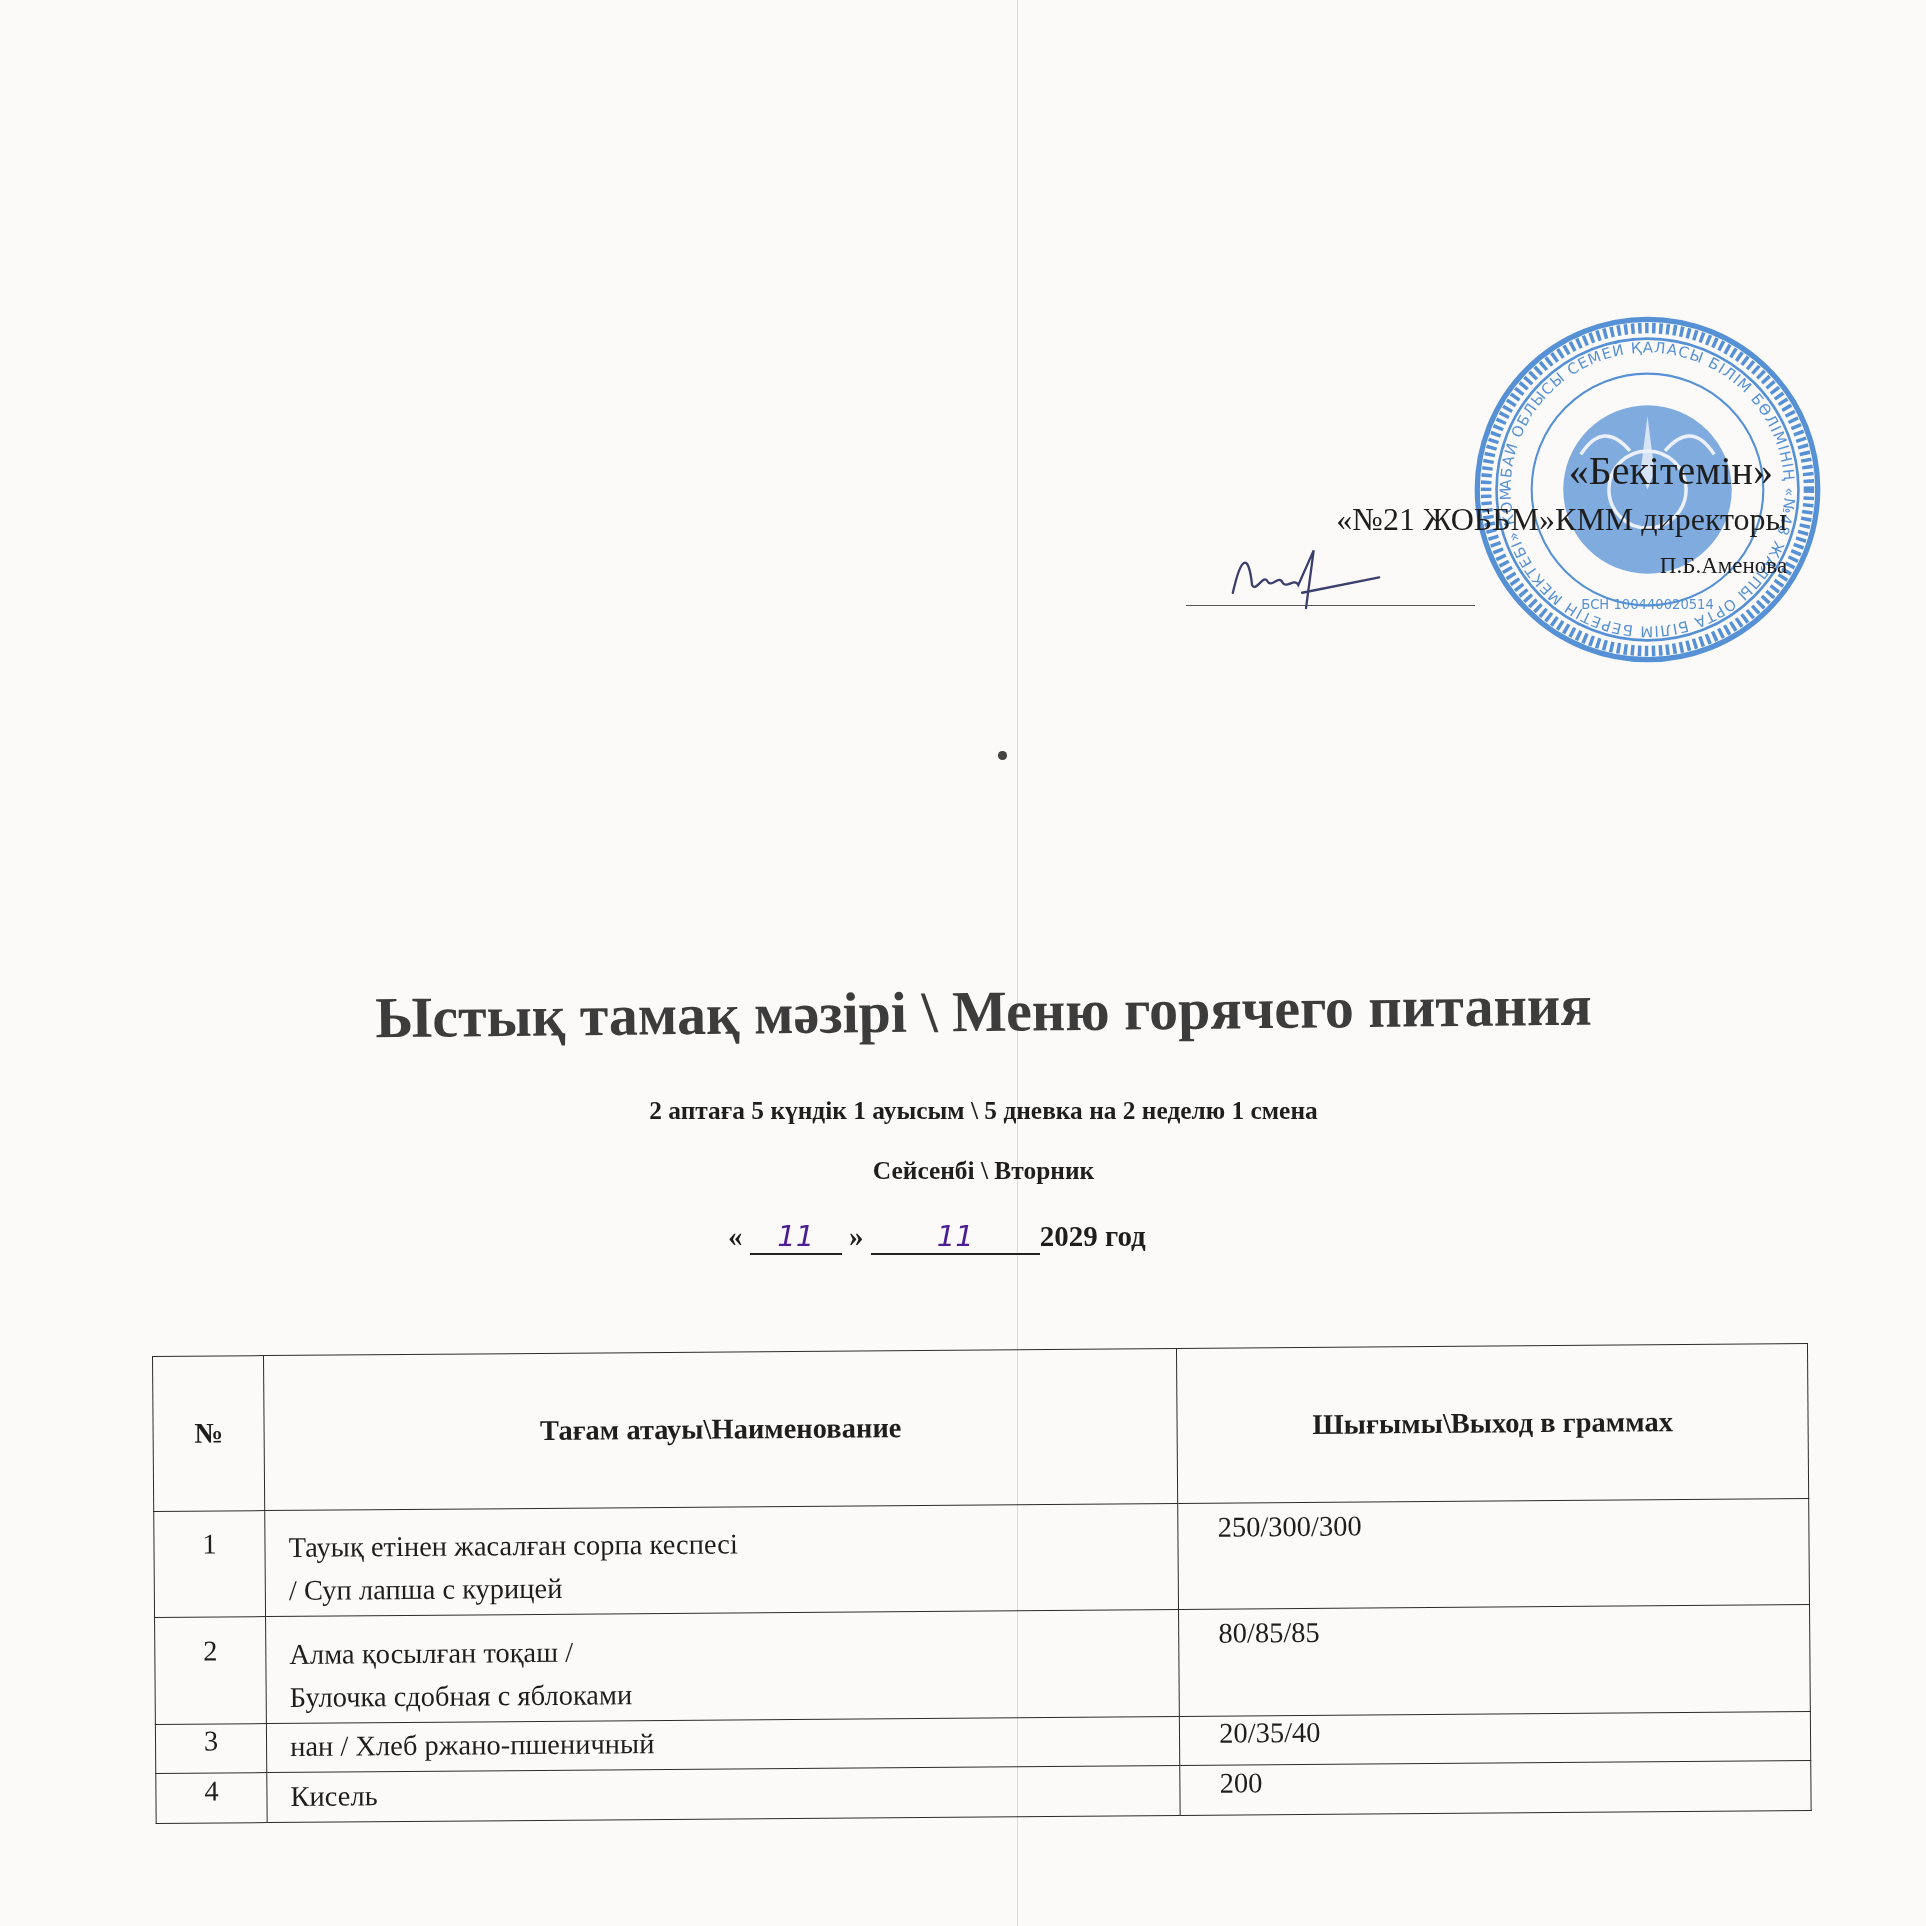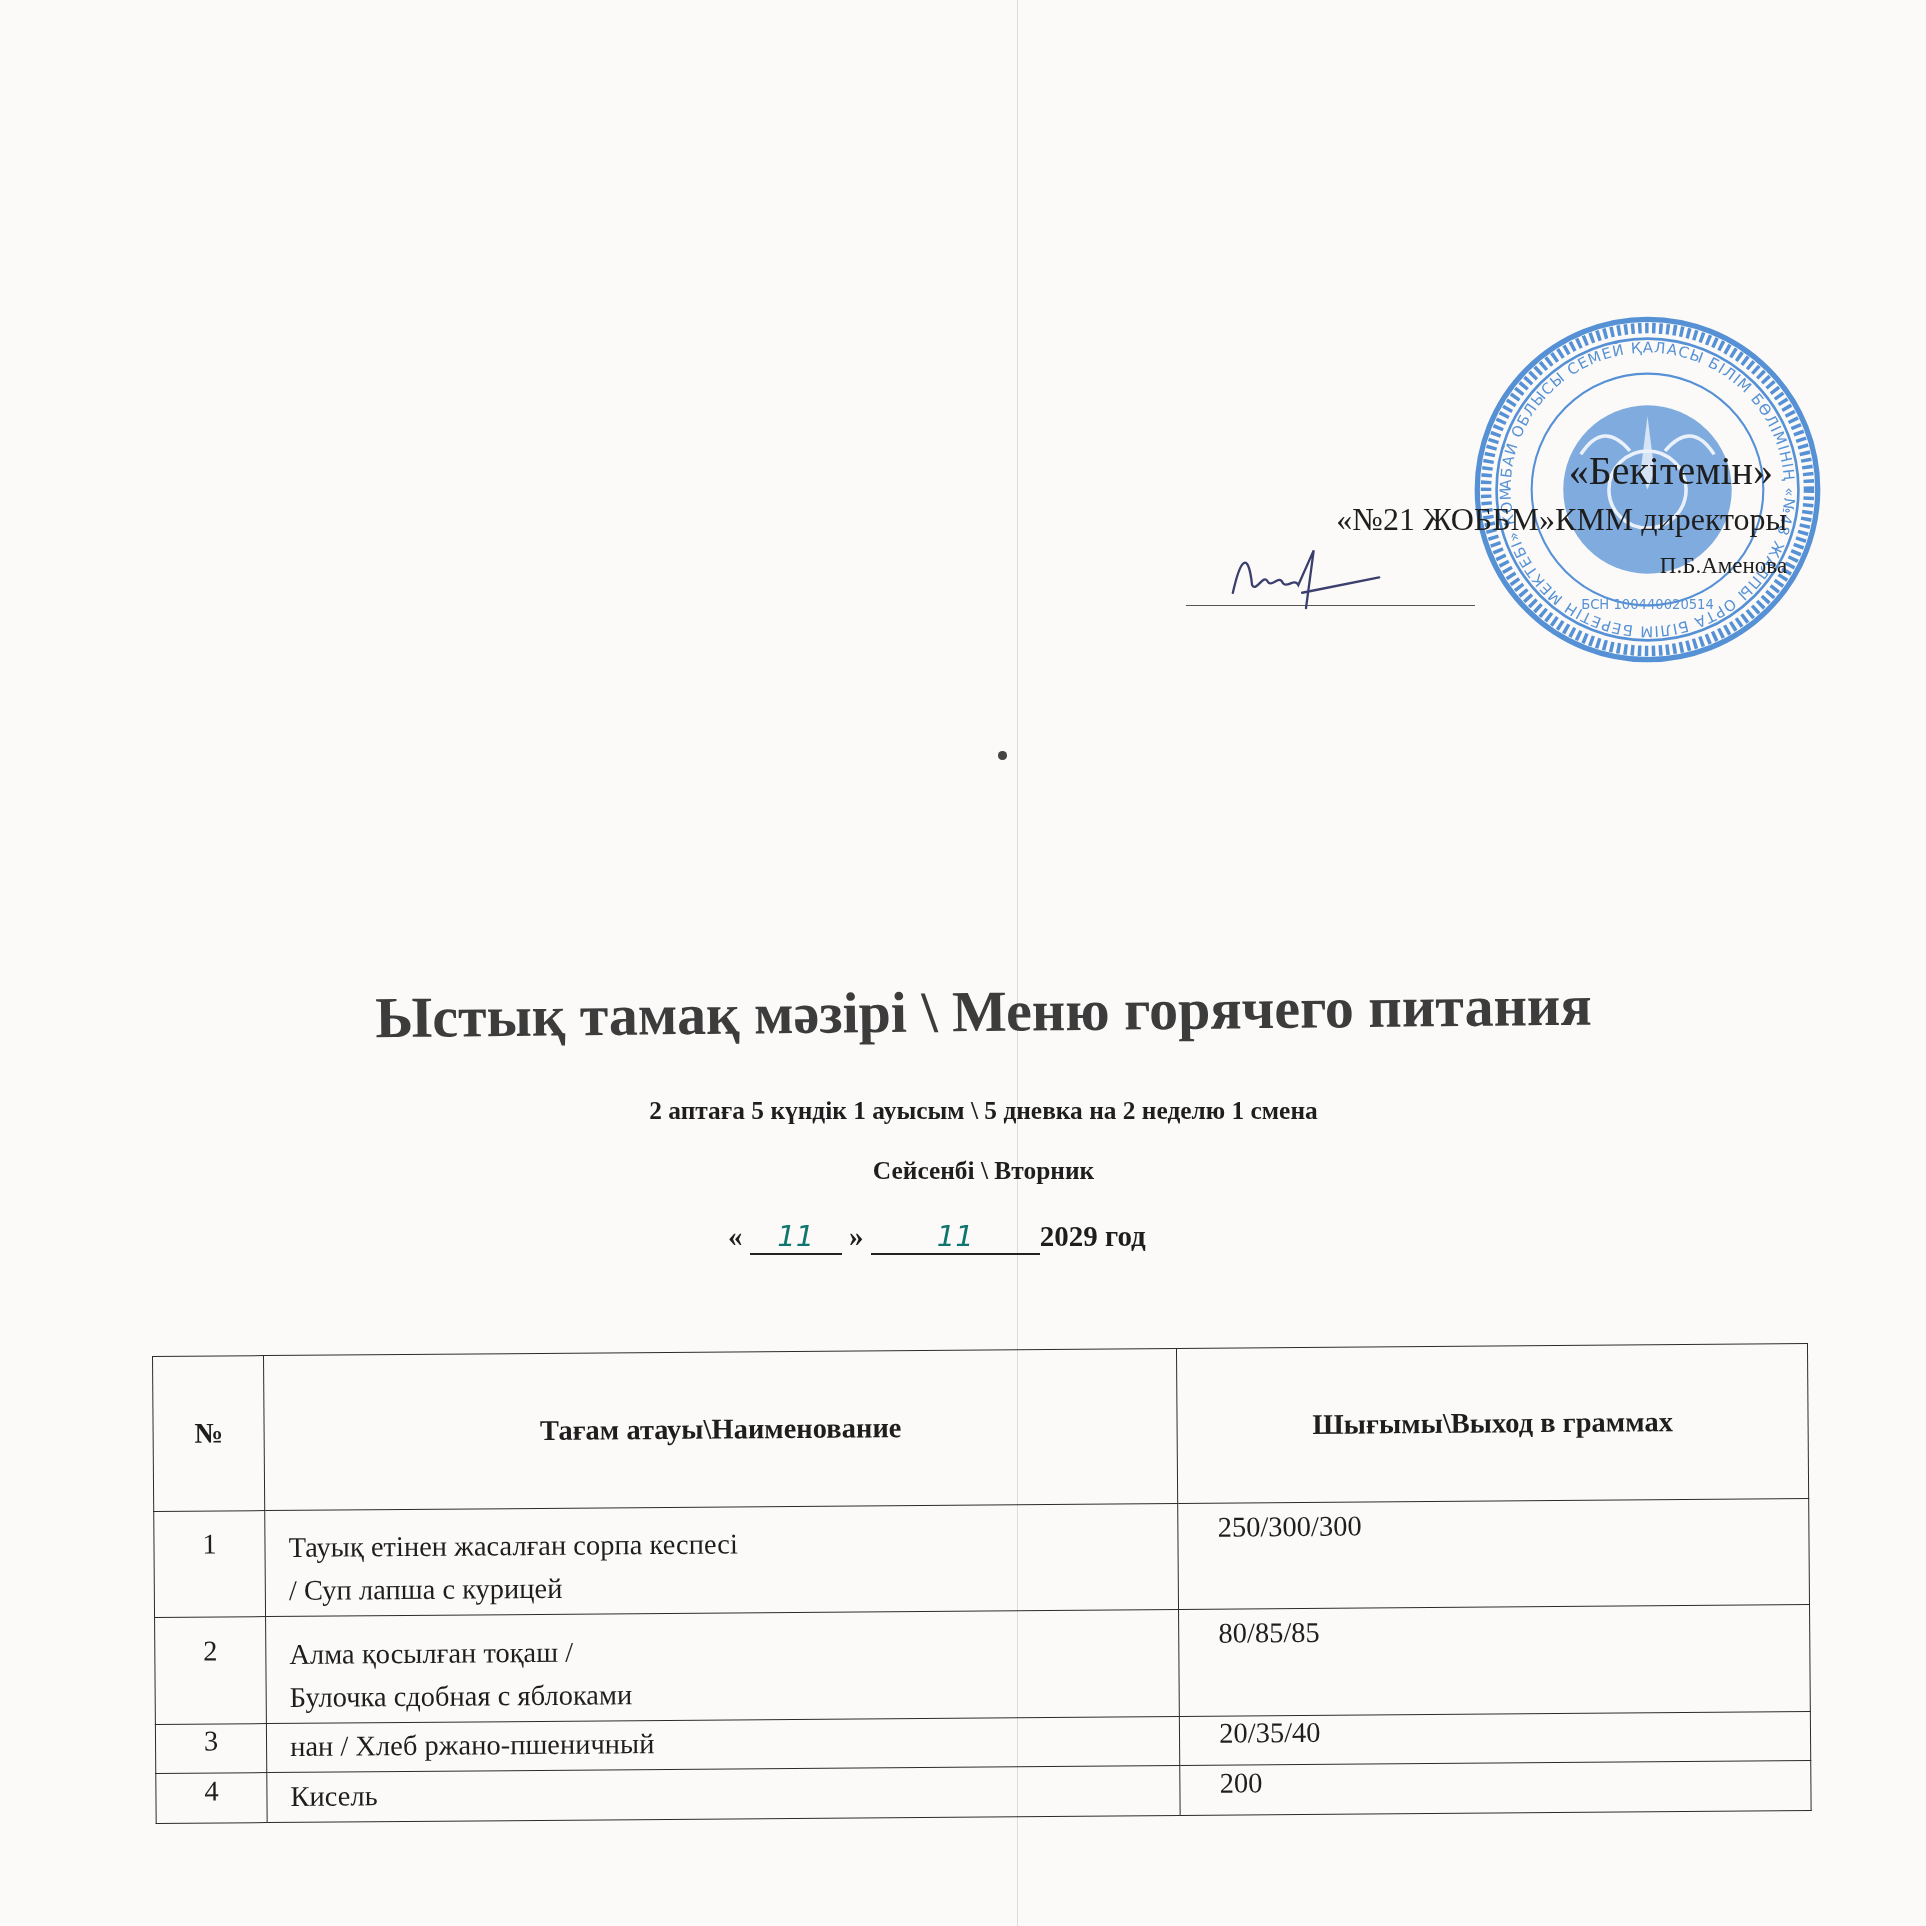--- a/index.html
+++ b/index.html
@@ -54,21 +54,21 @@
       position: absolute; left: 0; width: 1967px; top: 1156px;
       text-align: center; font-size: 25.4px; font-weight: bold;
     }
     .date-row {
       position: absolute; left: 728px; top: 1219px; font-size: 29px; font-weight: bold;
       white-space: nowrap;
     }
     .date-row .blank {
       display: inline-block; border-bottom: 2.3px solid #222; text-align: center;
       font-family: "DejaVu Sans", sans-serif; font-weight: normal; font-style: italic;
-      color: #0f766e; font-size: 29px; vertical-align: baseline;
+      color: #4c1d95; font-size: 29px; vertical-align: baseline;
     }
     .date-row .b1 { width: 92px; }
     .date-row .b2 { width: 169px; }
 
     
     .menu-table {
       position: absolute; left: 152px; top: 1356px; width: 1656px;
       border-collapse: collapse;
       transform: rotate(-0.45deg);
       transform-origin: left top;

